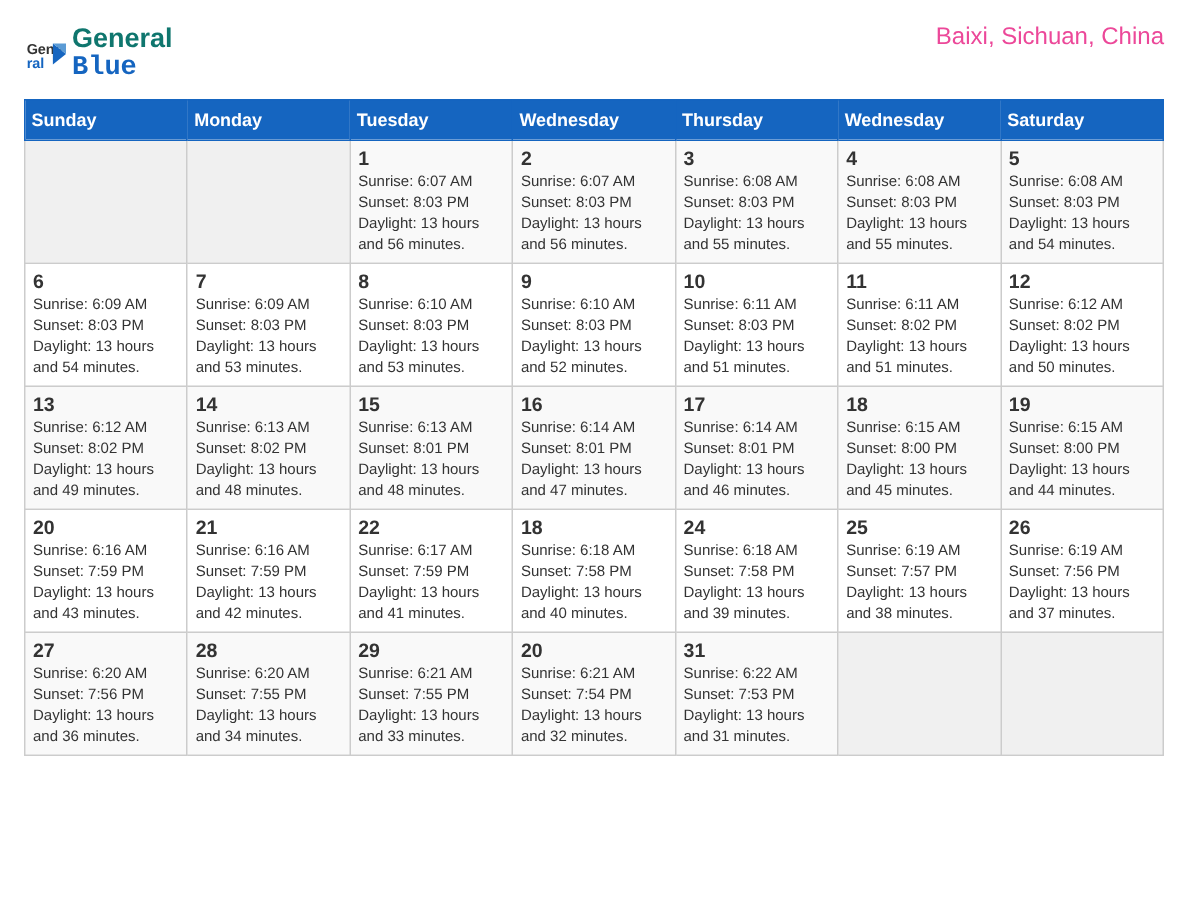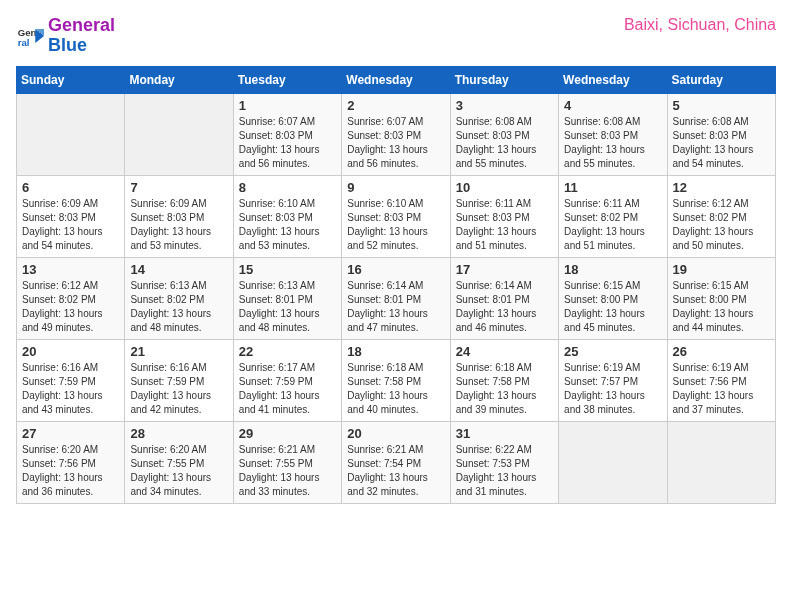--- a/index.html
+++ b/index.html
@@ -87,22 +87,22 @@
 
 <div class="header-area">
   <div class="logo">
     <svg class="logo-icon" viewBox="0 0 32 32" xmlns="http://www.w3.org/2000/svg">
       <text x="2" y="16" font-size="11" font-weight="bold" fill="#333" font-family="Arial">Gene-</text>
       <text x="2" y="27" font-size="11" font-weight="bold" fill="#1565c0" font-family="Arial">ral</text>
       <polygon points="22,8 32,16 22,24" fill="#1565c0"></polygon>
       <polygon points="22,8 32,8 32,16" fill="#5b9bd5"></polygon>
     </svg>
     <div>
-      <div style="font-size:18px;font-weight:bold;color:#a21caf;line-height:1.1;">General</div>
-      <div style="font-size:18px;font-weight:bold;color:#1565c0;line-height:1.1;">Blue</div>
+      <div style="font-size:18px;font-weight:bold;color:#0f766e;line-height:1.1;">General</div>
+      <div style="font-size:18px;font-weight:bold;color:#1565c0;line-height:1.1;font-family:Liberation Mono, monospace;">Blue</div>
     </div>
   </div>
   <div class="title-area">
     <div class="location-title">Baixi, Sichuan, China</div>
   </div>
 </div>
 
 <table>
   <thead>
     <tr>

